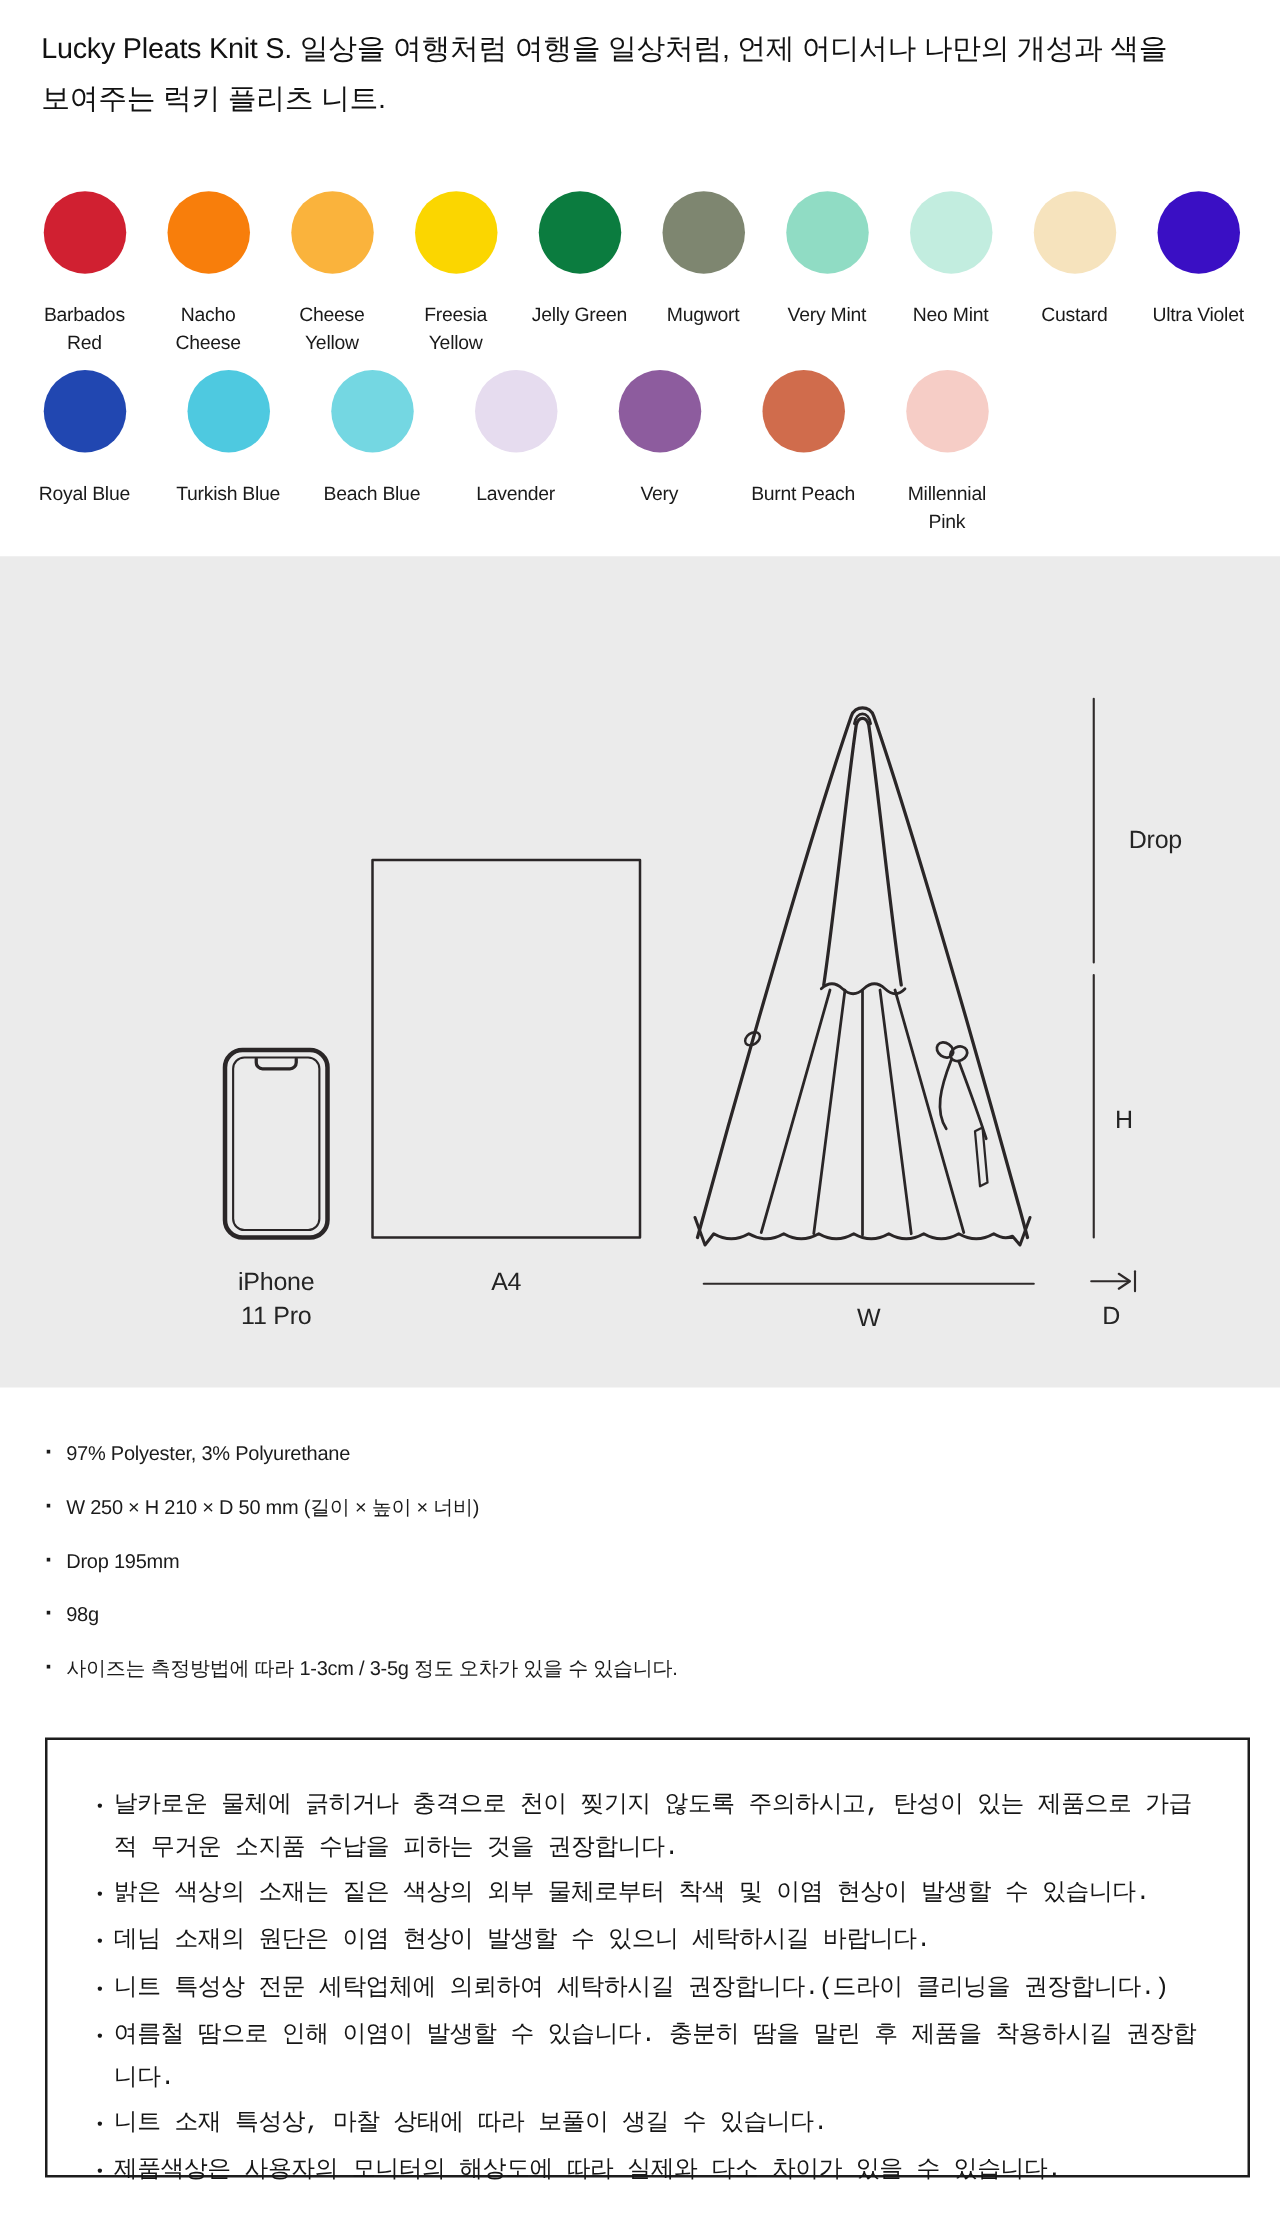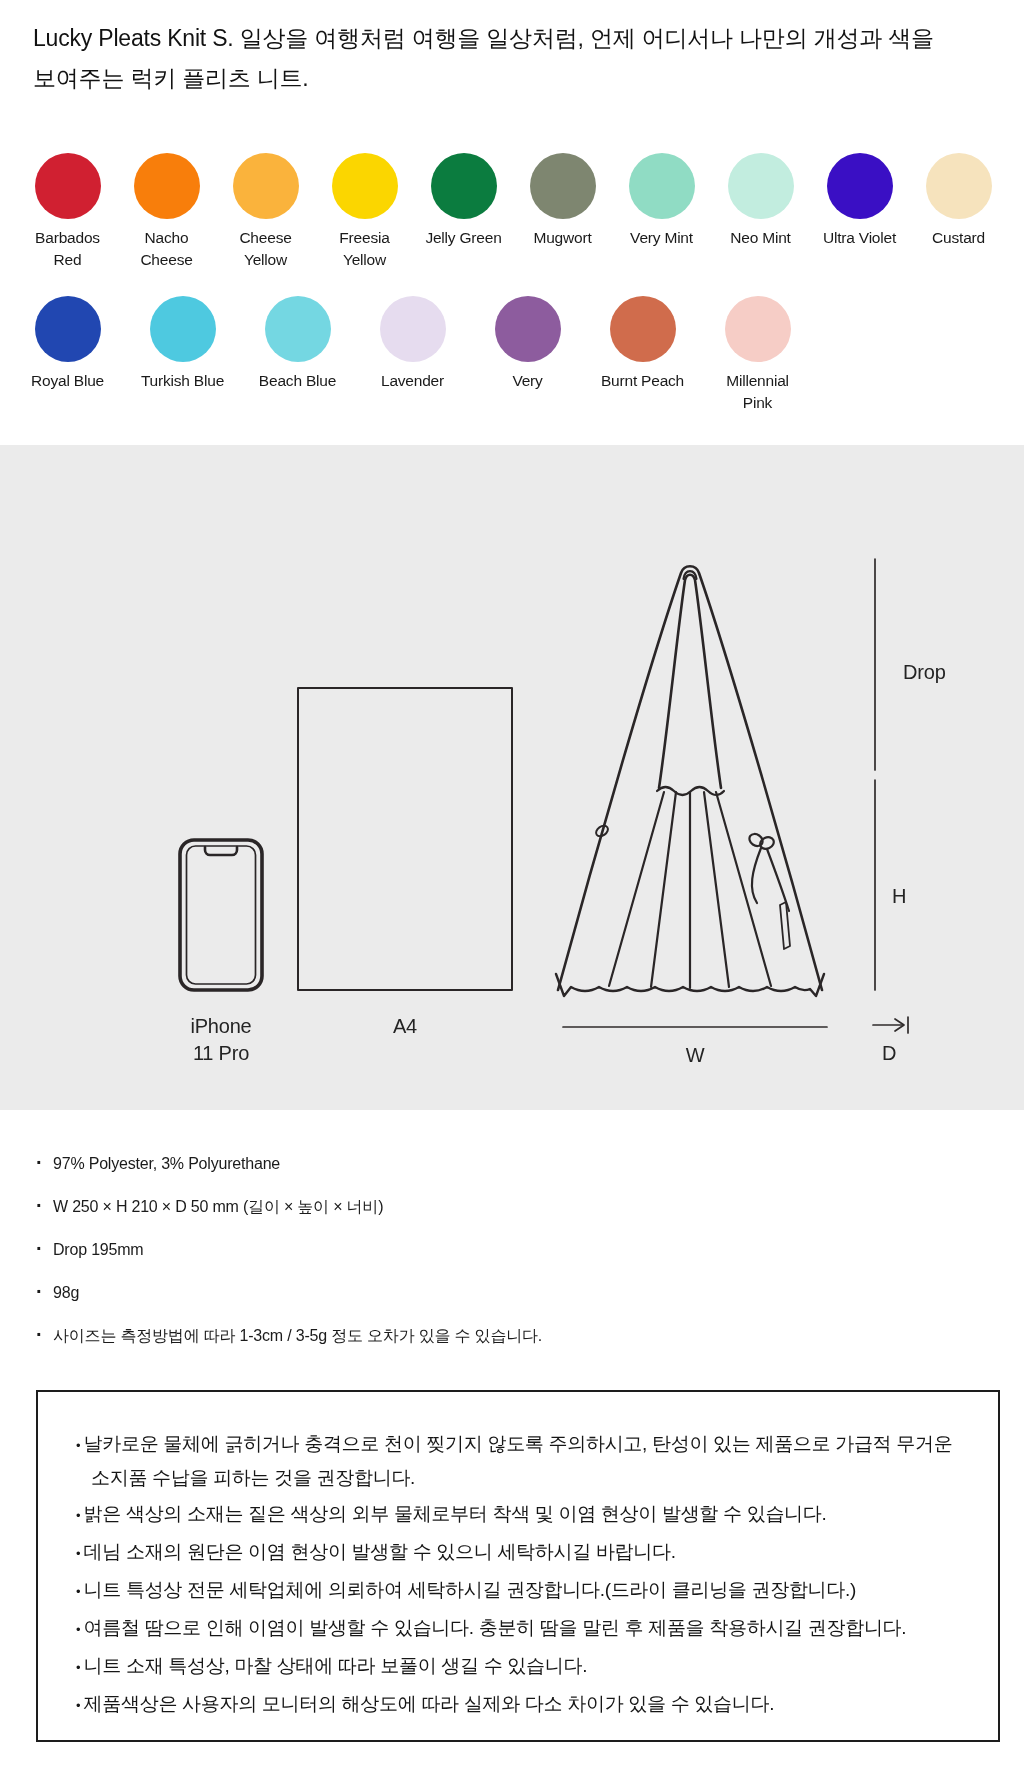--- a/index.html
+++ b/index.html
@@ -13,21 +13,21 @@
     font-size:23px;line-height:40px;letter-spacing:-0.2px;color:#121212;
     white-space:pre-line;
   }
   
   .swatch-row{position:absolute;left:18px;display:flex;}
   .swatch-row.r1{top:153px;}
   .swatch-row.r2{top:296px;gap:16px;}
   .swatch{width:99px;display:flex;flex-direction:column;align-items:center;}
   .dot{width:66px;height:66px;border-radius:50%;flex:0 0 auto;}
   .clabel{
-    margin-top:8px;width:94px;text-align:center;
+    margin-top:23px;width:94px;text-align:center;
     font-size:15.5px;line-height:22px;color:#1a1a1a;letter-spacing:-0.2px;
   }
   
   .diagram{position:absolute;left:0;top:445px;width:1024px;height:665px;background:#EBEBEB;}
   .diagram svg{position:absolute;left:0;top:0;}
   .dlabel{position:absolute;font-size:20px;line-height:27px;color:#242424;letter-spacing:-0.2px;text-align:right;}
   .dlabel.center{text-align:center;white-space:pre-line;}
   
   .specs{position:absolute;left:36px;top:1151px;right:30px;}
   .spec-item{
@@ -38,21 +38,21 @@
     content:"·";position:absolute;left:0;top:-1px;font-weight:700;font-size:20px;color:#1b1b1b;
   }
   
   .carebox{
     position:absolute;left:36px;top:1390px;width:964px;height:352px;
     border:2px solid #1d1d1d;box-sizing:border-box;
     padding:36px 30px 0 38px;
   }
   .care-item{
     position:relative;padding-left:15px;text-indent:-15px;
-    font-size:19px;line-height:32px;margin-bottom:4px;color:#161616;letter-spacing:-0.3px;
+    font-size:19px;line-height:32px;margin-bottom:4px;color:#161616;letter-spacing:-0.3px;font-family:Liberation Mono, monospace;
   }
   .care-item::before{content:"• ";font-size:13px;}
 </style>
 </head>
 <body>
 
 <div class="page">
 
   <div class="title">Lucky Pleats Knit S. 일상을 여행처럼 여행을 일상처럼, 언제 어디서나 나만의 개성과 색을
 보여주는 럭키 플리츠 니트.</div>
@@ -84,26 +84,26 @@
     </div>
     <div class="swatch">
       <span class="dot" style="background: rgb(144, 220, 196);"></span>
       <span class="clabel">Very Mint</span>
     </div>
     <div class="swatch">
       <span class="dot" style="background: rgb(194, 237, 223);"></span>
       <span class="clabel">Neo Mint</span>
     </div>
     <div class="swatch">
+      <span class="dot" style="background: rgb(246, 227, 189);"></span>
+      <span class="clabel">Custard</span>
+    </div>
+    <div class="swatch">
       <span class="dot" style="background: rgb(58, 15, 196);"></span>
       <span class="clabel">Ultra Violet</span>
-    </div>
-    <div class="swatch">
-      <span class="dot" style="background: rgb(246, 227, 189);"></span>
-      <span class="clabel">Custard</span>
     </div>
   </div>
 
   <div class="swatch-row r2">
     <div class="swatch">
       <span class="dot" style="background: rgb(33, 71, 177);"></span>
       <span class="clabel">Royal Blue</span>
     </div>
     <div class="swatch">
       <span class="dot" style="background: rgb(78, 201, 224);"></span>

